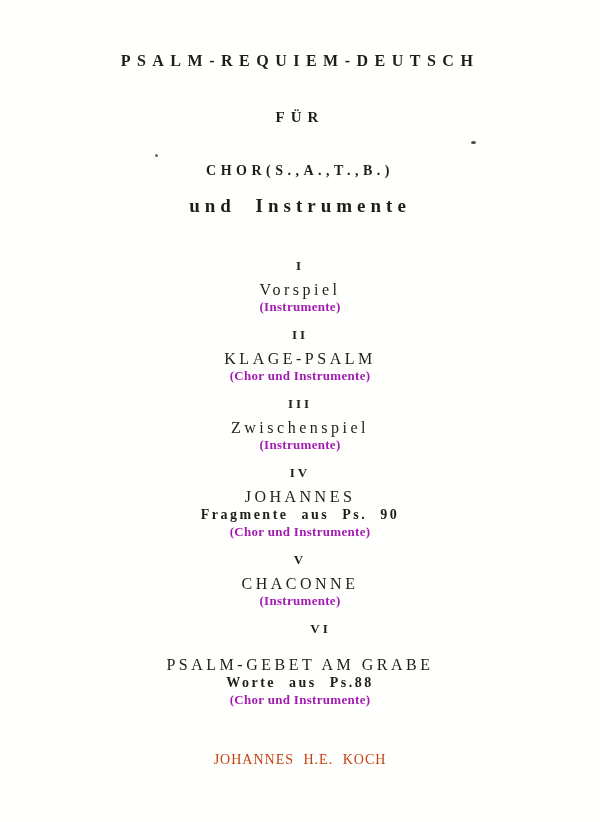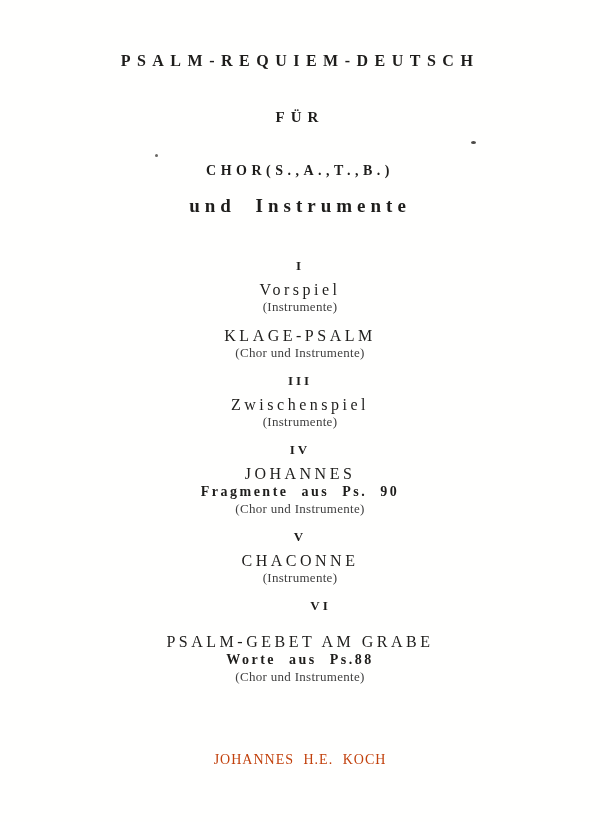--- a/index.html
+++ b/index.html
@@ -22,21 +22,21 @@
   .for-label    { top:108px; font-size:15px; font-weight:700; letter-spacing:6px; }
   .ensemble-1   { top:163px; font-size:14px; font-weight:700; letter-spacing:4.5px; }
   .ensemble-2   { top:195px; font-size:19px; font-weight:700; letter-spacing:5px; word-spacing:10px; }
 
   
   .movements { position:absolute; top:258px; left:0; width:100%; text-align:center; }
   .movement { white-space:nowrap; }
   .numeral  { font-size:13px; font-weight:700; letter-spacing:3px;  line-height:15px; margin-bottom:8px; }
   .m-name   { font-size:16px; font-weight:400; letter-spacing:3.5px; line-height:17px; margin-bottom:1px; }
   .m-source { font-size:14px; font-weight:700; letter-spacing:2.5px; word-spacing:7px; line-height:17px; margin-bottom:1px; }
-  .m-forces { font-size:13px; font-weight:400; letter-spacing:0.3px; line-height:16px; margin-bottom:12px; color:#404040; }
+  .m-forces { font-size:13px; font-weight:700; letter-spacing:0.3px; line-height:16px; margin-bottom:12px; color:#a21caf; }
   .movement:last-child .numeral { margin-bottom:20px;padding-left:41px; }
 
   
   .composer { top:752px; font-size:14px; font-weight:400; letter-spacing:1px; word-spacing:5px; color:#c2410c; }
 
   
   .speck { position:absolute; border-radius:50%; }
   .speck-a { left:471px; top:141px; width:5px; height:3px; background:#4c4a47; }
   .speck-b { left:155px; top:154px; width:3px; height:3px; background:#6a6865; }
 </style>
@@ -52,20 +52,21 @@
 
   <div class="movements">
     <div class="movement">
       <div class="numeral">I</div>
       <div class="m-name">Vorspiel</div>
 
       <div class="m-forces">(Instrumente)</div>
     </div>
 
     <div class="movement">
+      <div class="numeral">II</div>
       <div class="m-name">KLAGE-PSALM</div>
       <div class="m-forces">(Chor und Instrumente)</div>
     </div>
 
     <div class="movement">
       <div class="numeral">III</div>
       <div class="m-name">Zwischenspiel</div>
 
       <div class="m-forces">(Instrumente)</div>
     </div>

